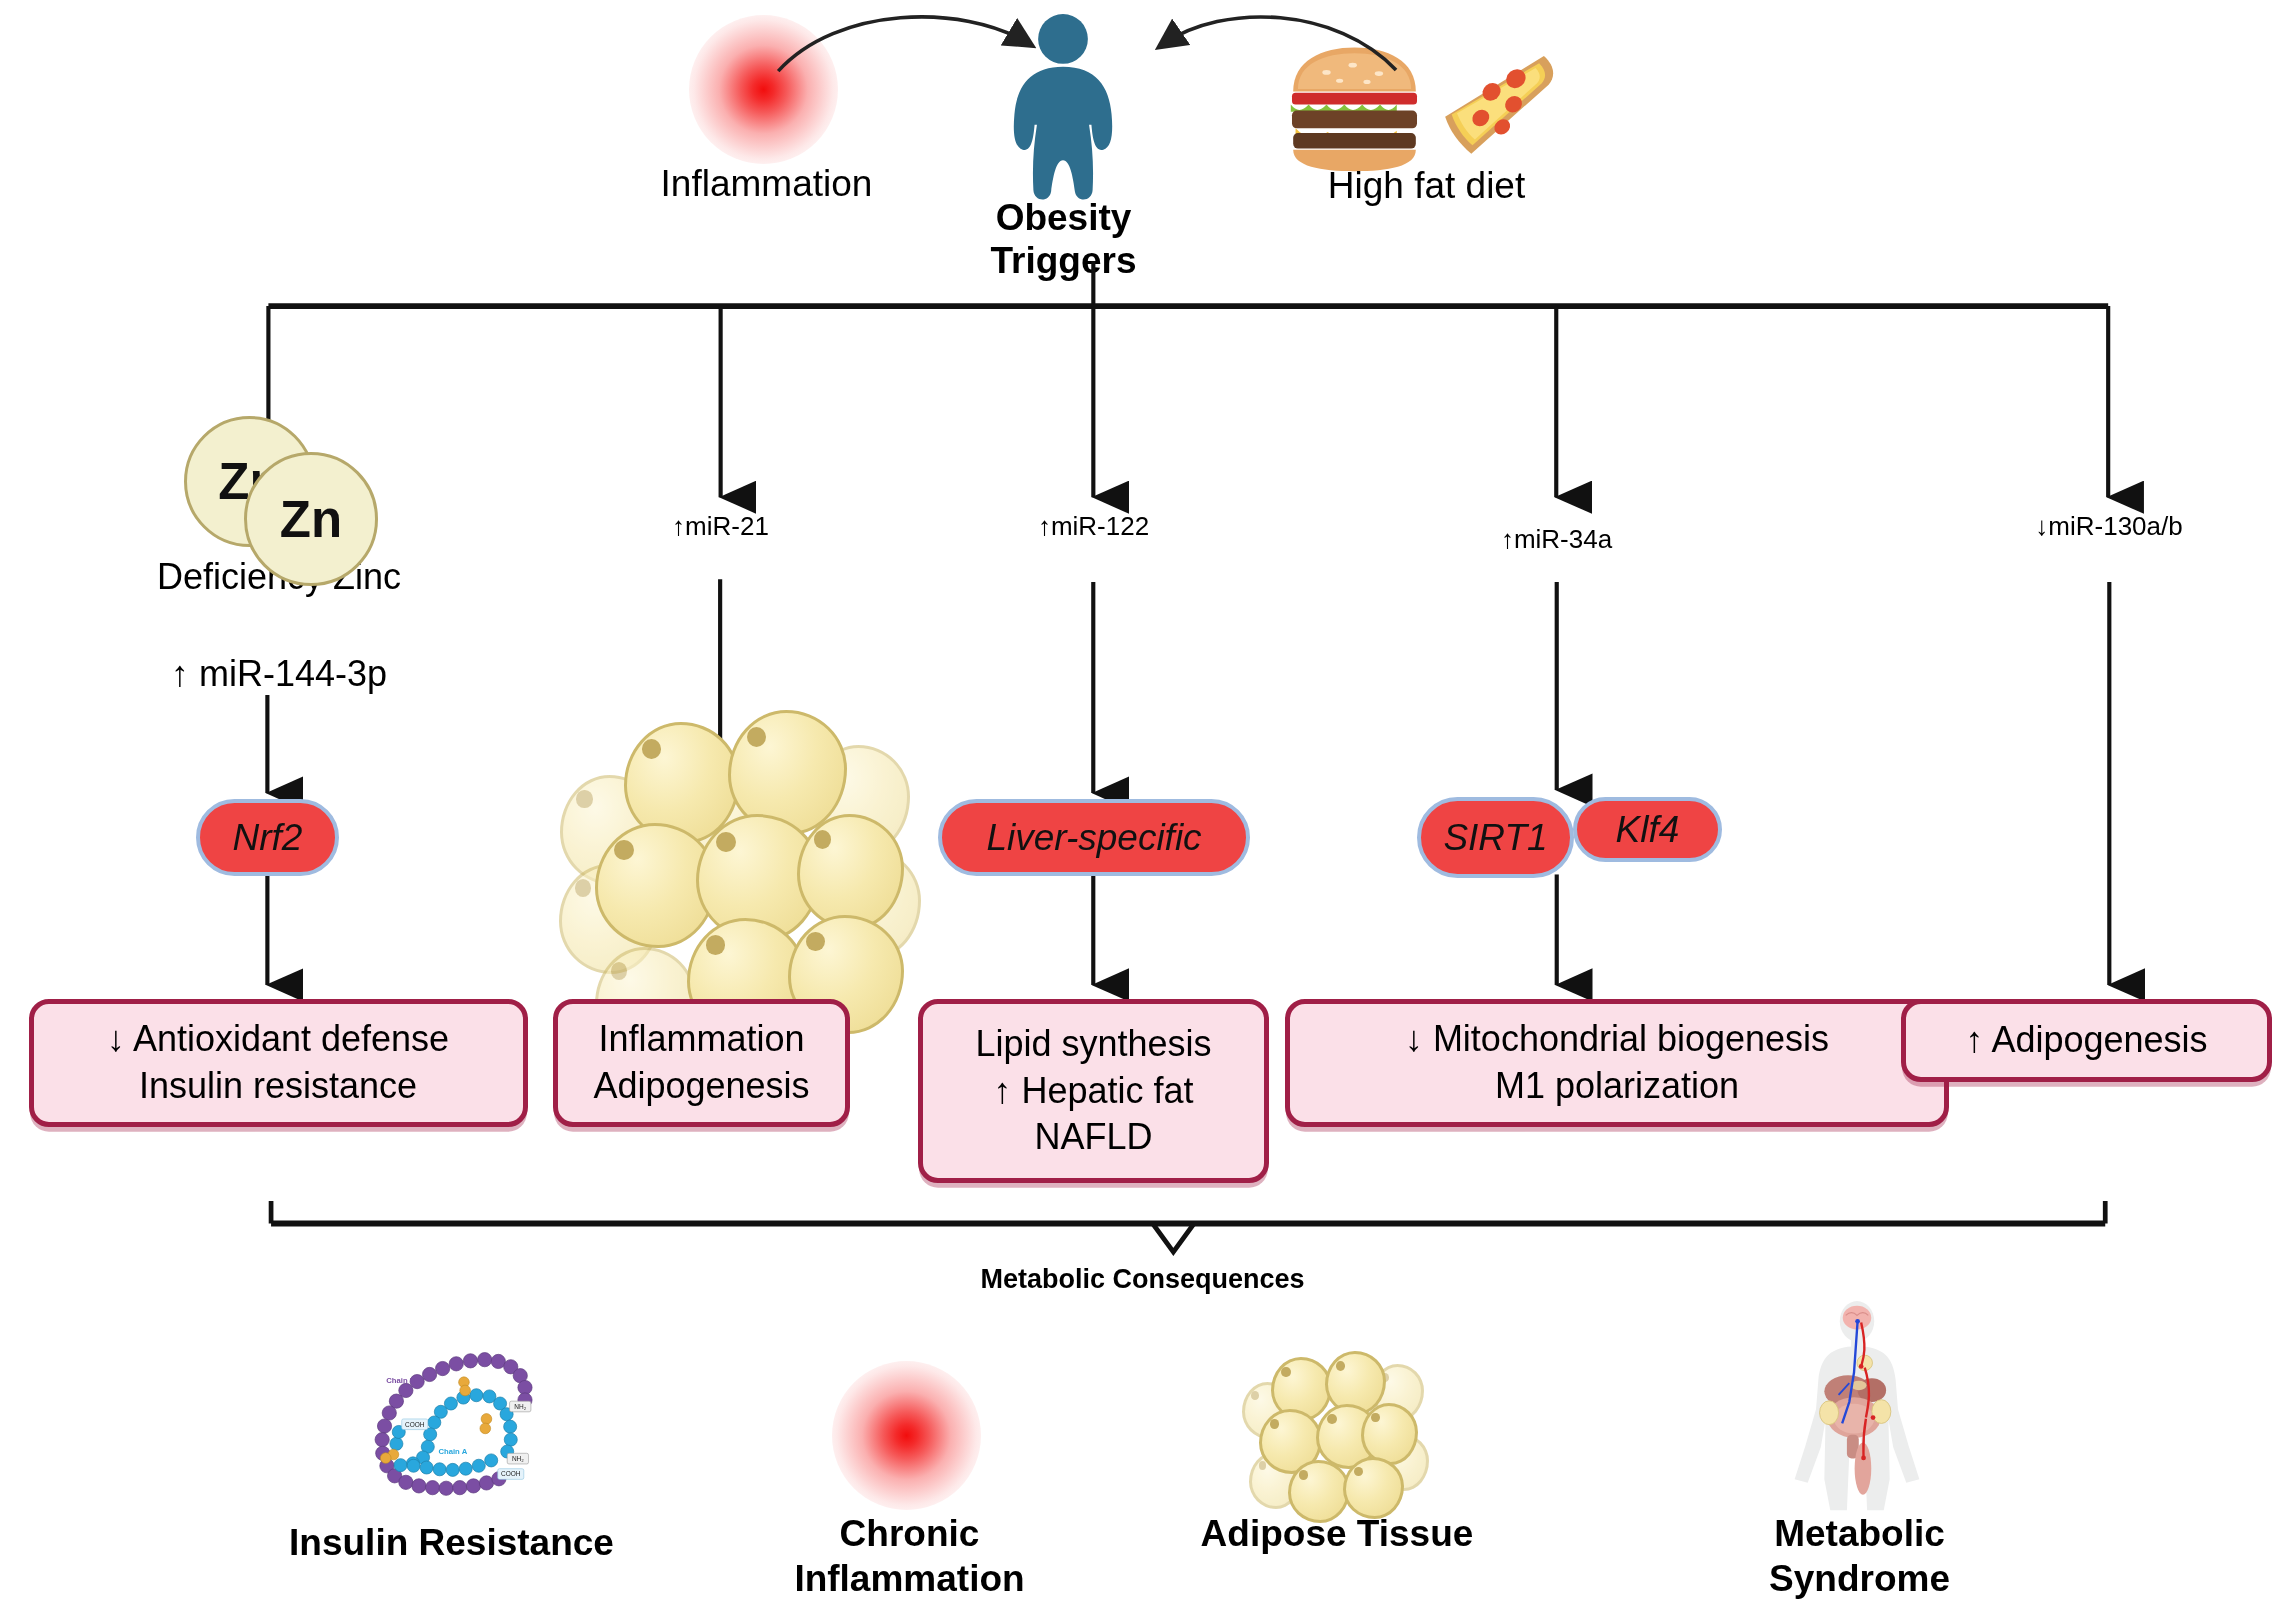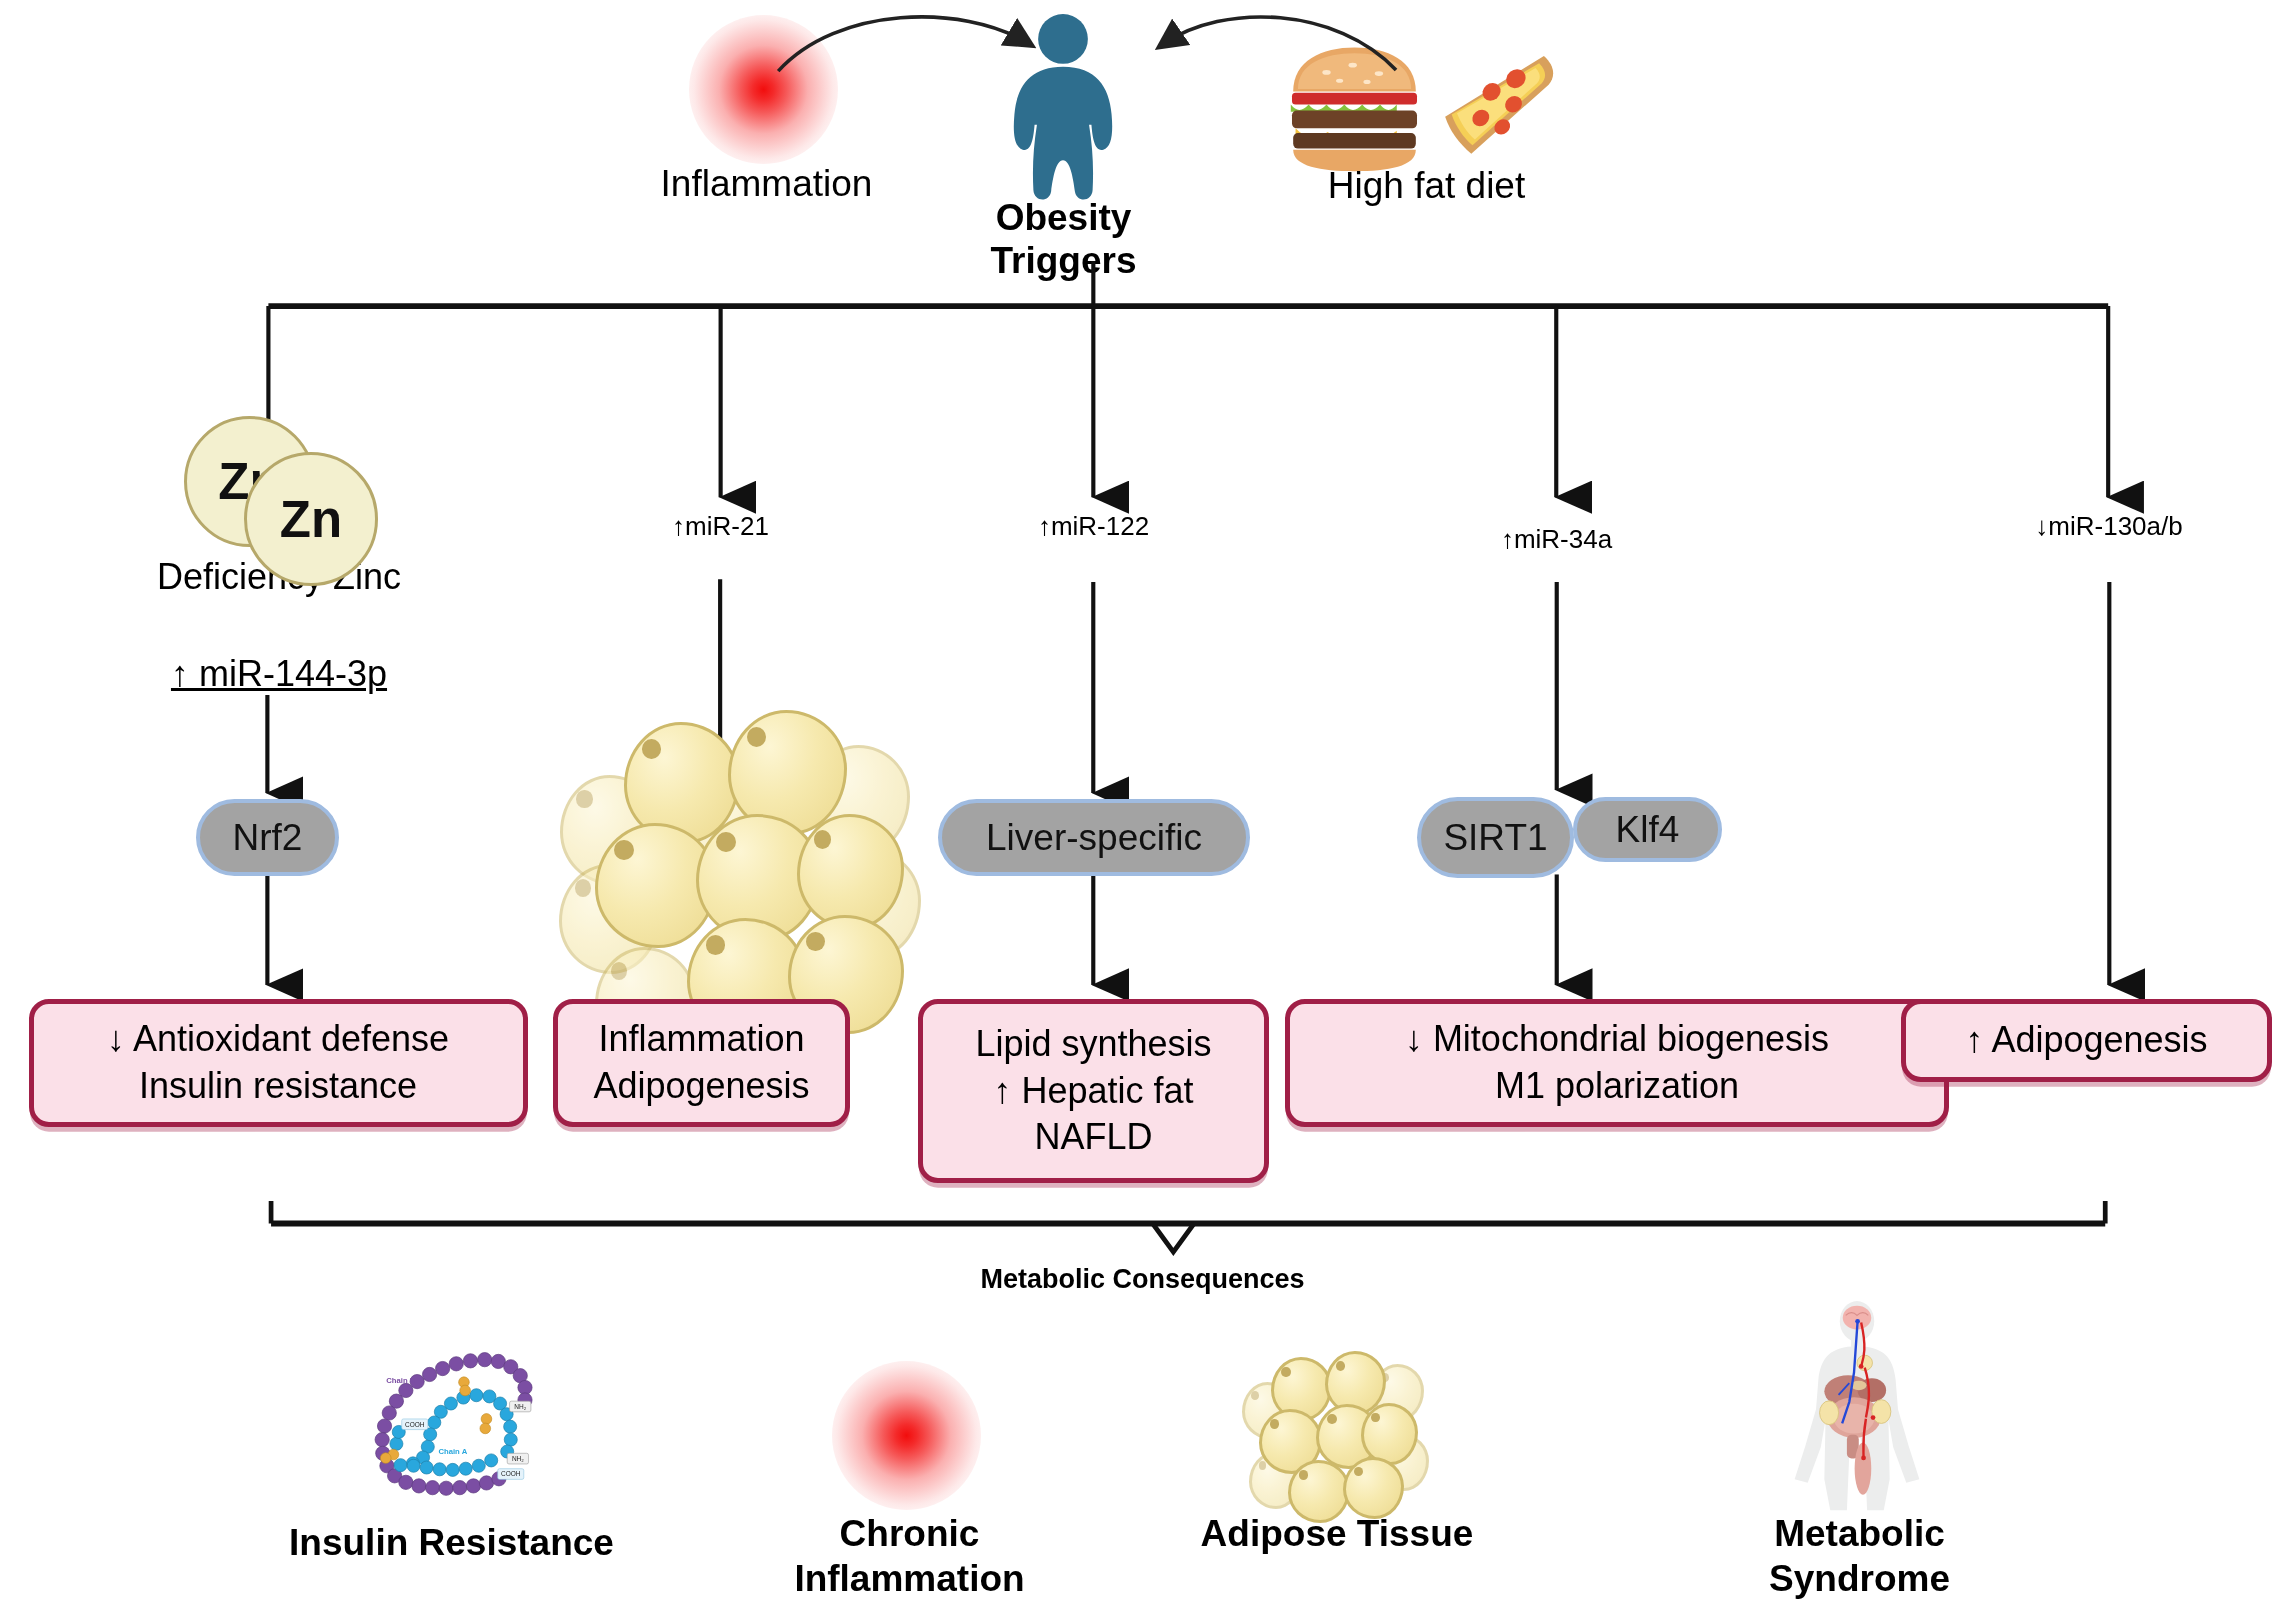--- a/index.html
+++ b/index.html
@@ -15,23 +15,23 @@
   
   .lbl{font-size:37px;line-height:1.22;white-space:nowrap;}
   .lbl-b{font-weight:bold;}
   .mir{font-size:26px;white-space:nowrap;}
   .zinc-cap{font-size:36px;line-height:1.32;text-align:center;}
   .sect-title{font-size:27px;font-weight:bold;white-space:nowrap;}
   .foot-cap{font-size:37px;font-weight:bold;line-height:1.2;text-align:center;}
 
   
   .pill{
-    background:#a3a3a3;border:4.2px solid #9fbbe0;border-radius:594px;
+    background:#ef4444;border:4.2px solid #9fbbe0;border-radius:594px;
     font-size:37px;color:#111;box-sizing:border-box;
-    display:flex;align-items:center;justify-content:center;white-space:nowrap;
+    display:flex;align-items:center;justify-content:center;white-space:nowrap;font-style:italic;
   }
 
   
   .pbox{
     background:#fbe0e8;border:5.3px solid #a01f47;border-radius:20px;
     box-sizing:border-box;display:flex;align-items:center;justify-content:center;
     flex-direction:column;text-align:center;font-size:36px;line-height:1.3;
     box-shadow:0 6px 0 -1.2px rgba(160,31,71,.35);
   }
   .pbox div{white-space:nowrap;}
@@ -164,21 +164,21 @@
   </svg>
 
   <div class="zn" style="left:184px;top:416px;width:125px;height:125px;z-index:2;">
     <span>Zn</span>
   </div>
   <div class="zn" style="left:244px;top:452px;width:128px;height:128px;z-index:3;">
     <span>Zn</span>
   </div>
 
   <div class="abs zinc-cap" style="left:71px;top:553px;width:416px;">Deficiency Zinc</div>
-  <div class="abs zinc-cap" style="left:71px;top:650px;width:416px;text-decoration:underline;">↑ miR-144-3p</div>
+  <div class="abs zinc-cap" style="left:71px;top:650px;width:416px;">↑ miR-144-3p</div>
 
   <svg style="left:0;top:683px;width:2284px;height:333px;" viewBox="0 0 3844 560">
     <defs>
         <marker id="dn2" markerWidth="8" markerHeight="9" refX="4" refY="8.6" orient="auto">
       <path d="M0,0 L8,0 L4,9 z" fill="#111"></path>
         </marker>
       </defs>
 
     <line x1="450" y1="20" x2="450" y2="185" stroke="#111" stroke-width="7" marker-end="url(#dn2)"></line>
 

